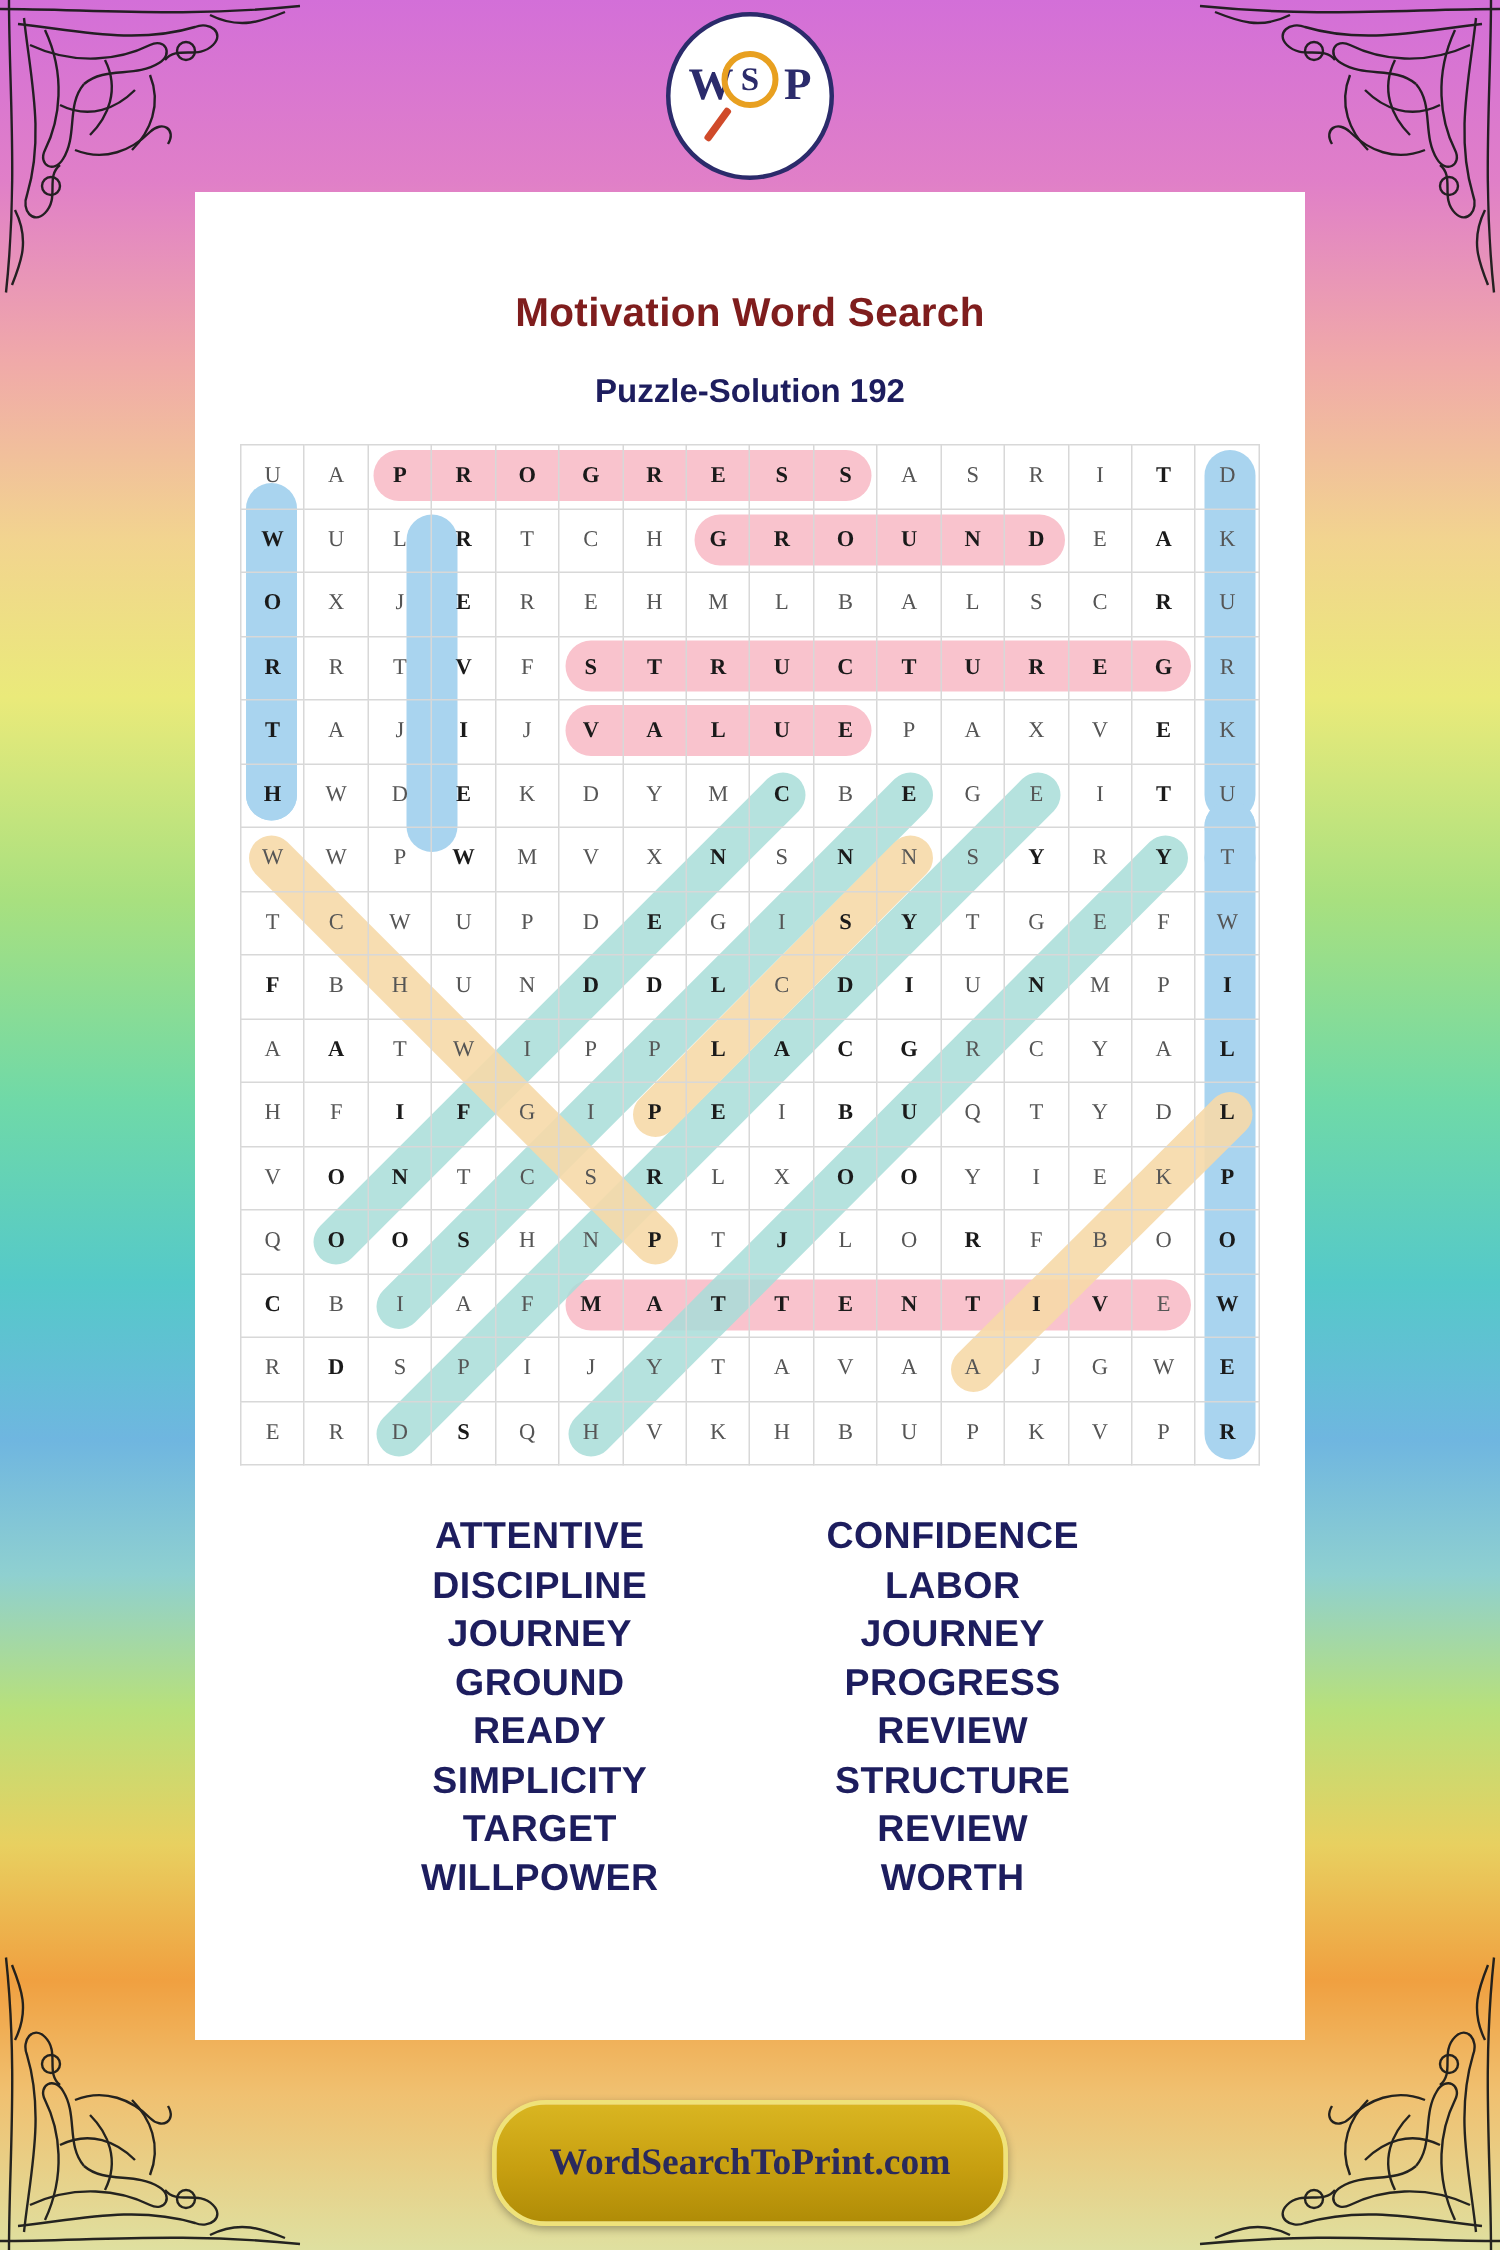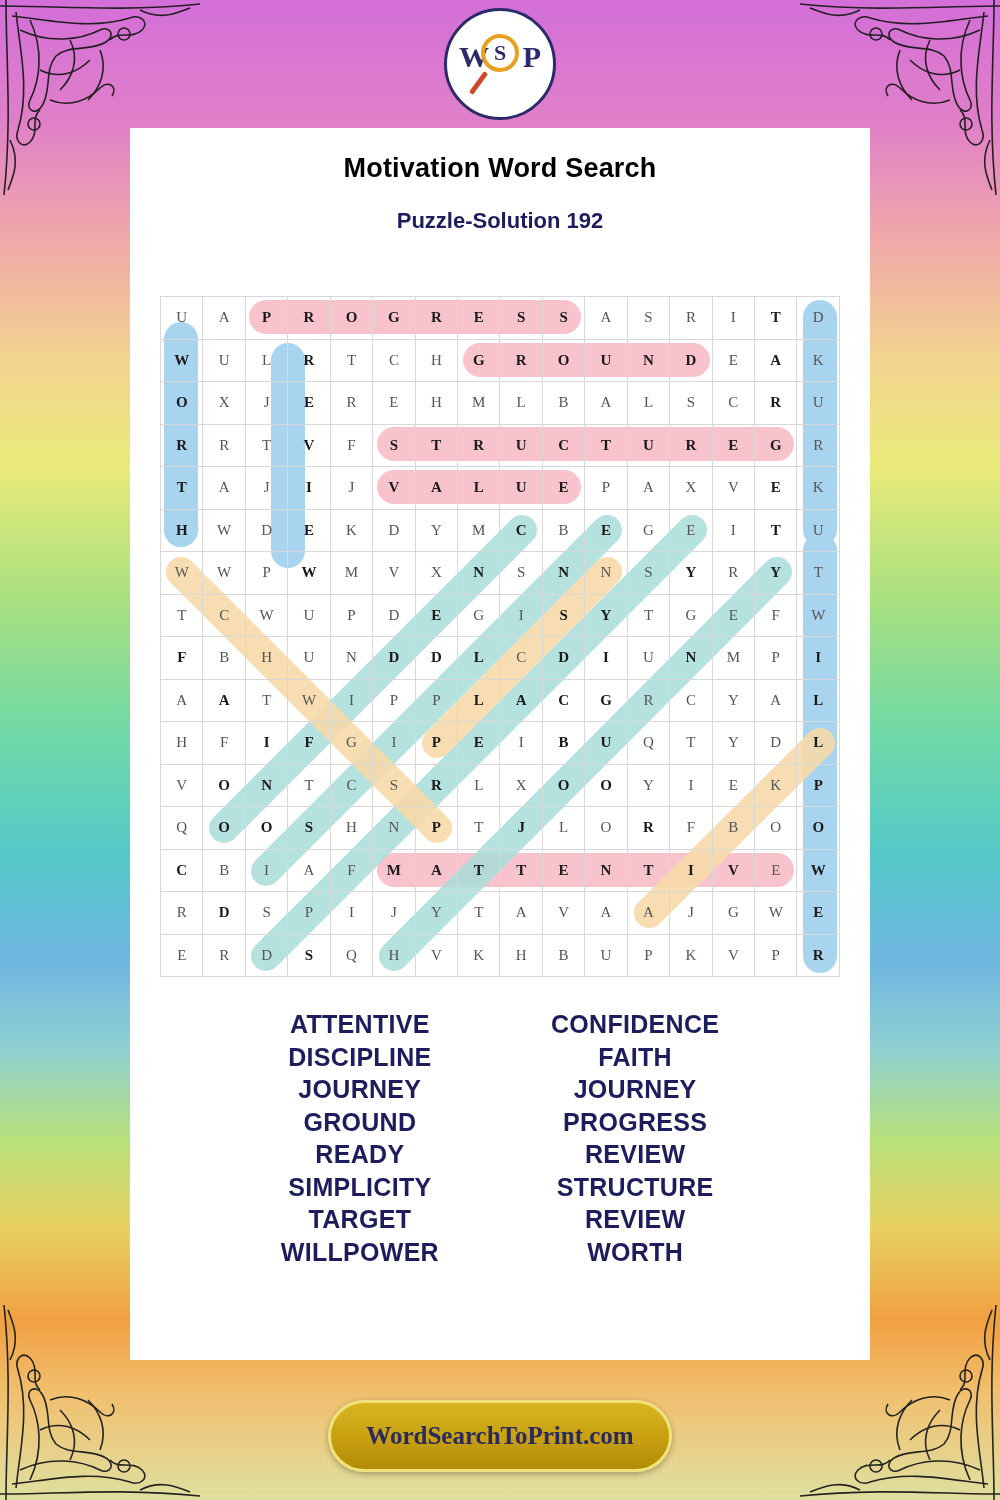--- a/index.html
+++ b/index.html
@@ -65,22 +65,22 @@
     position:absolute; left:26px; top:56px; width:5px; height:26px;
     background:#d04a2a; transform:rotate(36deg); border-radius:2px;
   }
 
   .sheet {
     position:absolute; left:130px; top:128px; width:740px; height:1232px;
     background:#ffffff; z-index:4;
   }
 
   .title {
-    text-align:center; color:#000000; font-weight:bold;
-    font-size:27px; margin-top:25px; letter-spacing:0.2px;
+    text-align:center; color:#7f1d1d; font-weight:bold;
+    font-size:27px; margin-top:65px; letter-spacing:0.2px;
   }
   .subtitle {
     text-align:center; color:#1d1d5e; font-weight:bold;
     font-size:22px; margin-top:24px;
   }
 
   .grid-wrap {
     position:absolute; left:30px; top:168px; width:680px;
   }
   table.grid {
@@ -101,21 +101,21 @@
     display:flex; justify-content:center; gap:112px;
   }
   .wordcol { text-align:center; }
   .wordcol div {
     color:#1d1d5e; font-weight:bold; font-size:25px; line-height:32.5px;
     letter-spacing:0.3px;
   }
 
   .footer-btn {
     position:absolute; left:50%; transform:translateX(-50%);
-    bottom:28px; width:344px; height:72px; border-radius:36px;
+    bottom:16px; width:344px; height:84px; border-radius:36px;
     background:linear-gradient(180deg,#d9b521 0%,#c79f10 55%,#b08c07 100%);
     border:3px solid #efe27a;
     display:flex; align-items:center; justify-content:center;
     z-index:8;
     box-shadow:0 2px 6px rgba(0,0,0,0.3);
   }
   .footer-btn span {
     color:#2a2a5c; font-weight:bold; font-size:25px;
     font-family:"Liberation Serif", serif;
   }
@@ -549,21 +549,21 @@
       <div>DISCIPLINE</div>
       <div>JOURNEY</div>
       <div>GROUND</div>
       <div>READY</div>
       <div>SIMPLICITY</div>
       <div>TARGET</div>
       <div>WILLPOWER</div>
     </div>
     <div class="wordcol">
       <div>CONFIDENCE</div>
-      <div>FAITH</div>
+      <div>LABOR</div>
       <div>JOURNEY</div>
       <div>PROGRESS</div>
       <div>REVIEW</div>
       <div>STRUCTURE</div>
       <div>REVIEW</div>
       <div>WORTH</div>
     </div>
   </div>
 </div>
 

